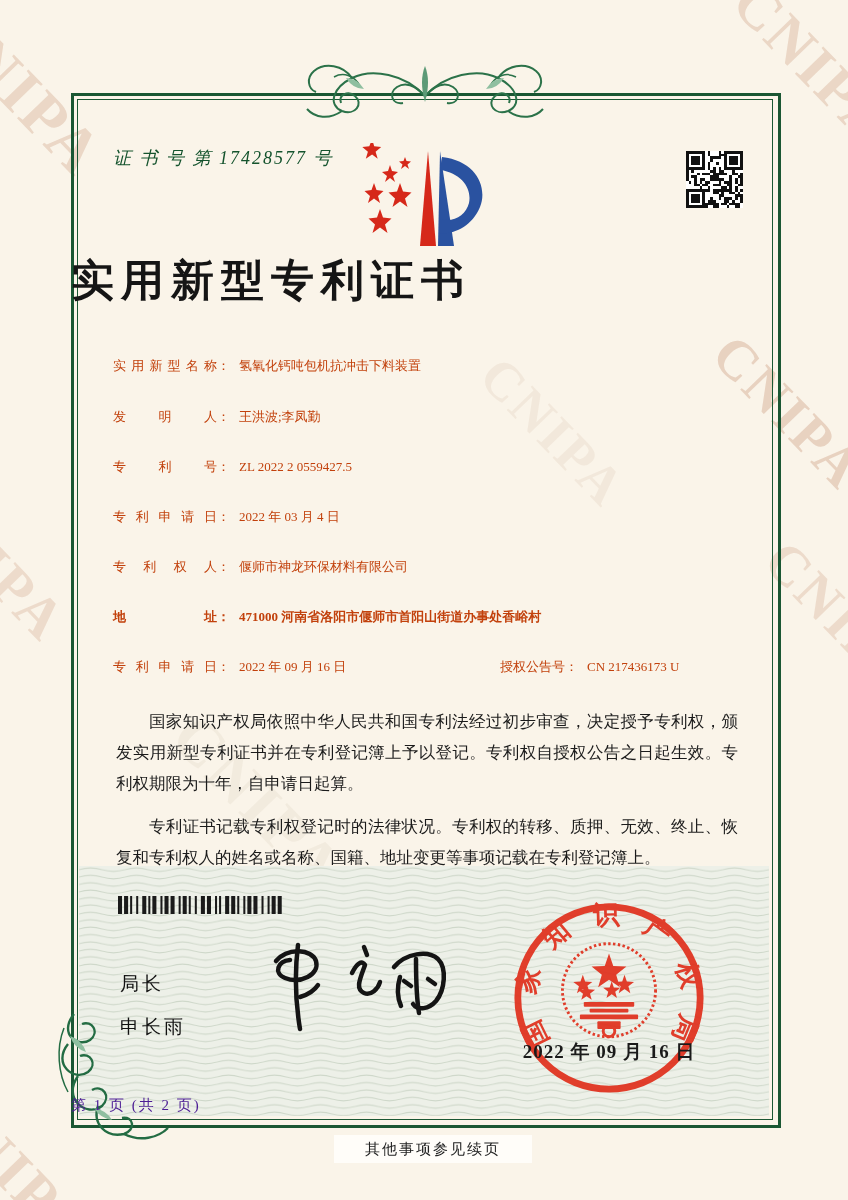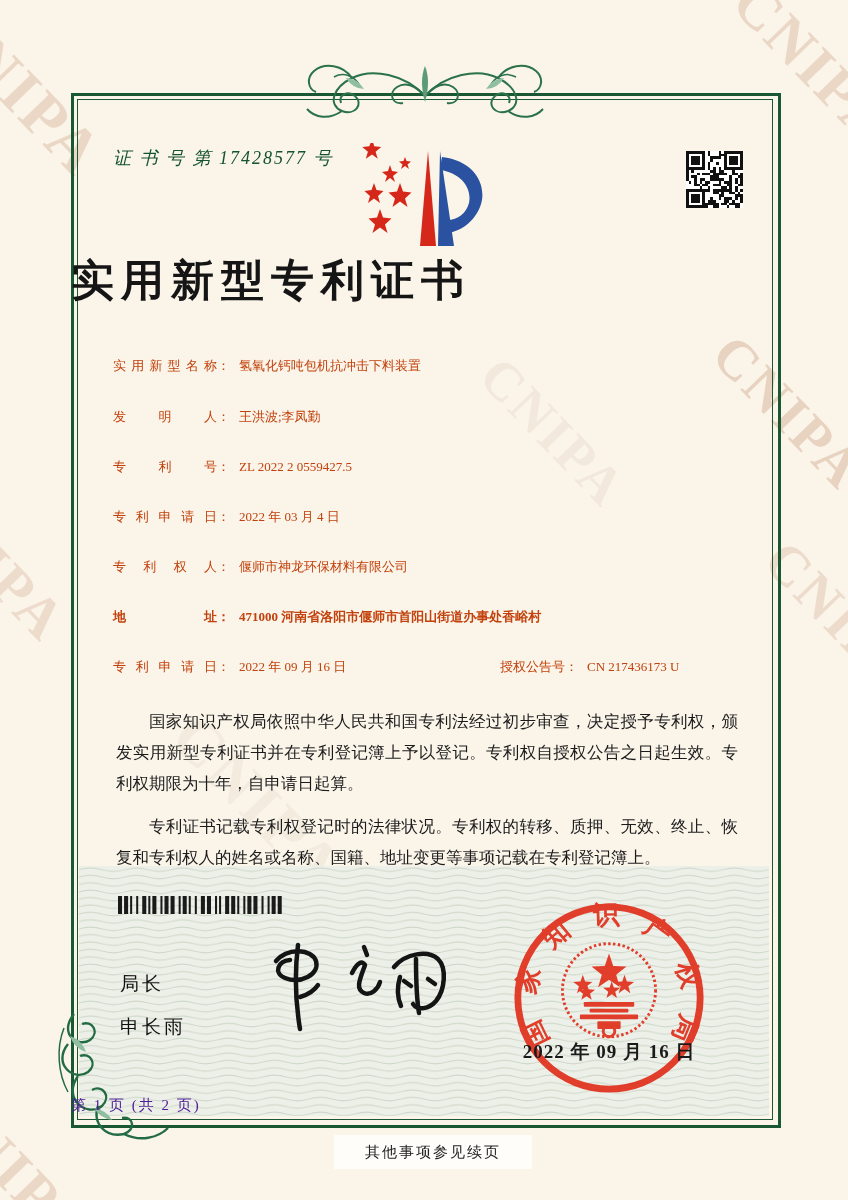--- a/index.html
+++ b/index.html
@@ -39,21 +39,21 @@
   .officer-title{position:absolute;left:120px;top:971px;font-size:19px;letter-spacing:3px;color:#111;}
   .officer-name{position:absolute;left:120px;top:1004px;font-size:19px;letter-spacing:3px;color:#111;margin-top:10px;}
   .signature{position:absolute;left:252px;top:935px;width:210px;height:108px;}
 
   .seal{position:absolute;left:512px;top:901px;width:194px;height:194px;}
   .seal-date{position:absolute;left:512px;top:1039px;width:194px;text-align:center;
              font-size:19px;font-weight:bold;color:#1a1a1a;letter-spacing:1px;white-space:nowrap;}
 
   .page-info{position:absolute;left:71px;top:1096px;width:704px;text-align:left;
              font-size:15px;color:#4c1d95;letter-spacing:2px;}
-  .foot-note{position:absolute;left:334px;top:1135px;width:198px;height:34px;background:#fffdf9;
+  .foot-note{position:absolute;left:334px;top:1135px;width:198px;height:28px;background:#fffdf9;
              display:flex;align-items:center;justify-content:center;
              font-size:15px;letter-spacing:2px;color:#222;}
 
   .ornament{position:absolute;}
 </style>
 </head>
 <body>
 
 <div class="page">
 

